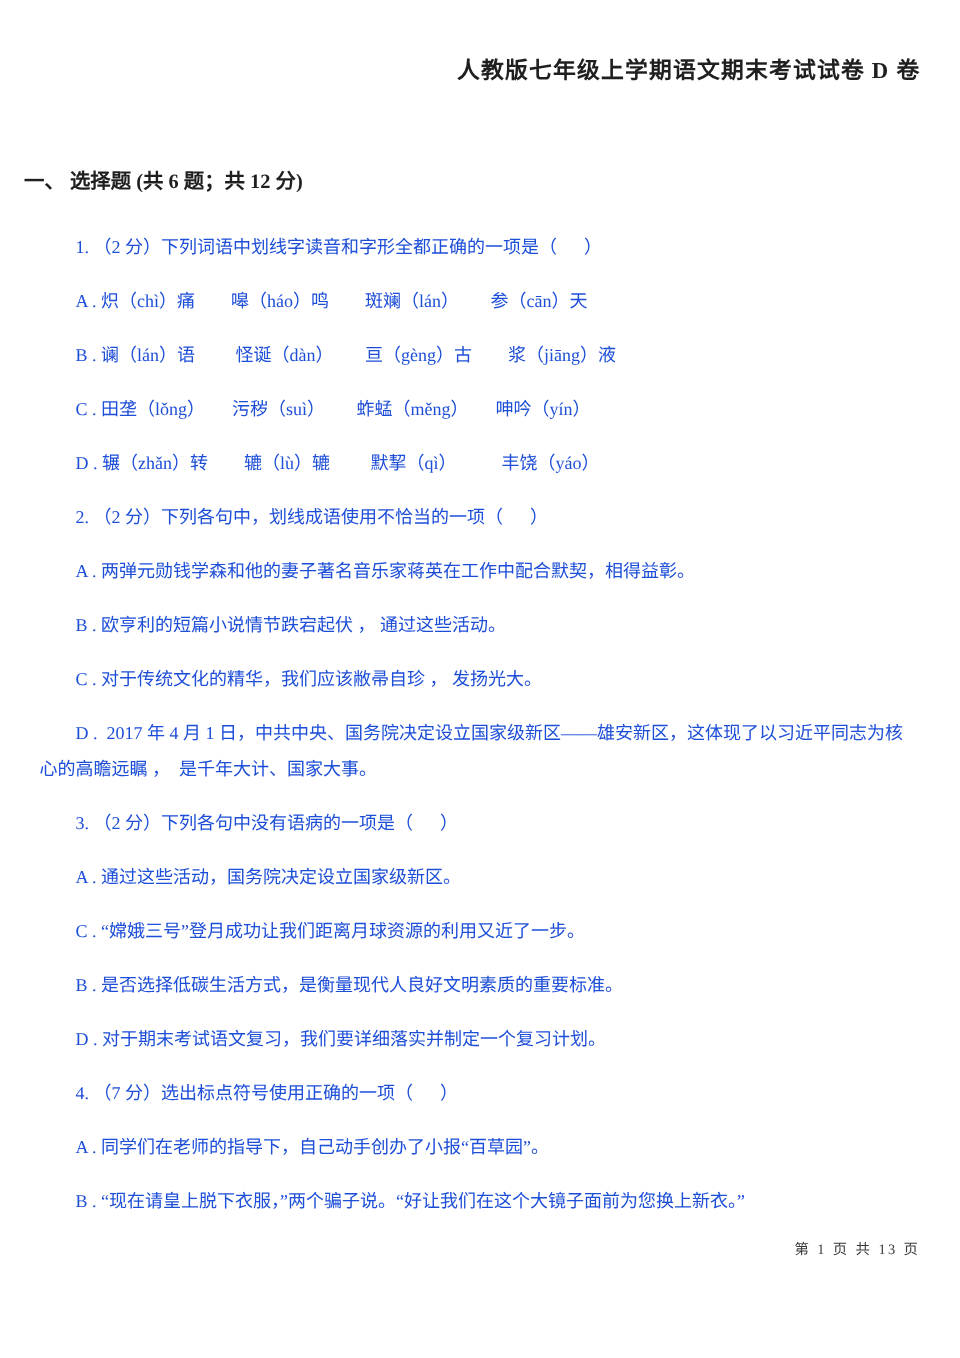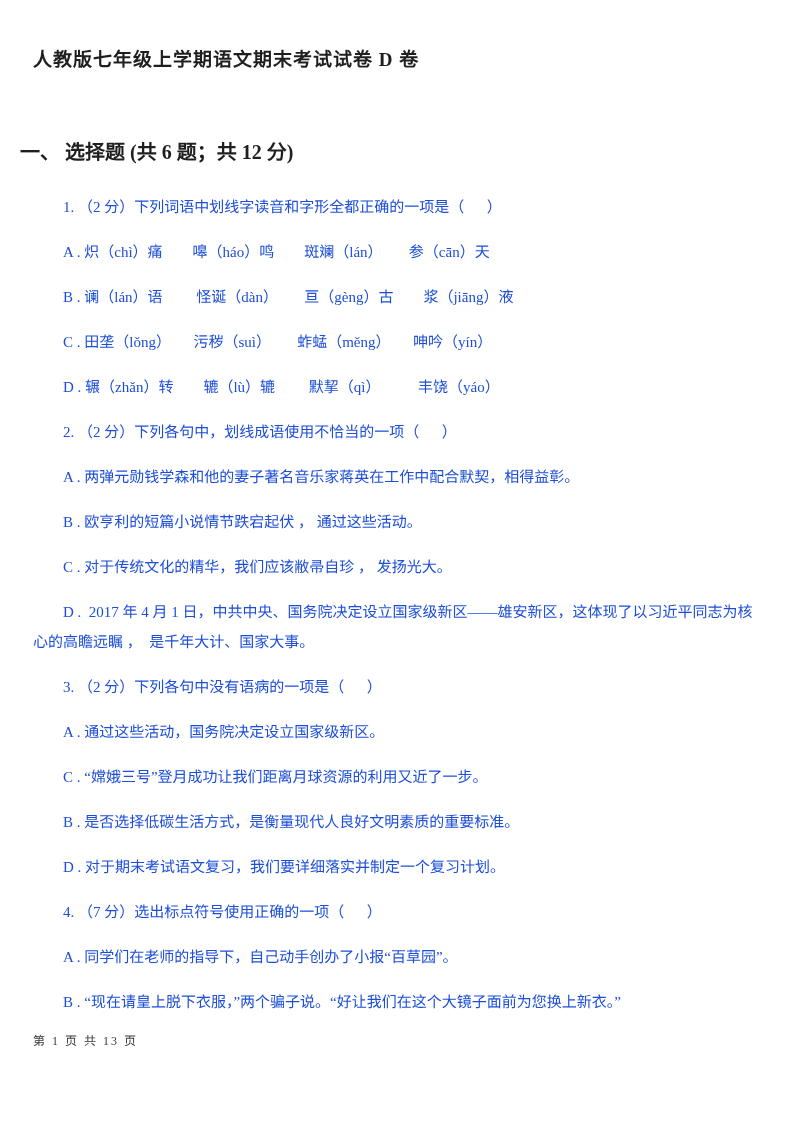--- a/index.html
+++ b/index.html
@@ -17,45 +17,45 @@
   .page {
     position: relative;
     width: 800px;
     height: 1132px;
     box-sizing: border-box;
     padding: 45px 33px 0 33px;
     background: #ffffff;
   }
   .doc-title {
     margin: 0;
-    text-align: left;
+    text-align: right;
     font-size: 19px;
     line-height: 30px;
     font-weight: bold;
     color: #1f1f1f;
     letter-spacing: 1px;
   }
   .section-heading {
     margin: 65px 0 28px -13px;
-    font-size: 20px;
+    font-size: 17px;
     line-height: 24px;
     font-weight: bold;
     color: #1f1f1f;
   }
   .questions p {
     margin: 0 0 15px 0;
     font-size: 15px;
     line-height: 30px;
     text-indent: 2em;
     white-space: pre-wrap;
     color: #1d4ed8;
   }
   .page-footer {
     margin-top: 14px;
-    text-align: left;
+    text-align: right;
     font-size: 12px;
     line-height: 18px;
     color: #3a3a3a;
     letter-spacing: 2px;
   }
 </style>
 </head>
 <body>
 
 <div class="page">

